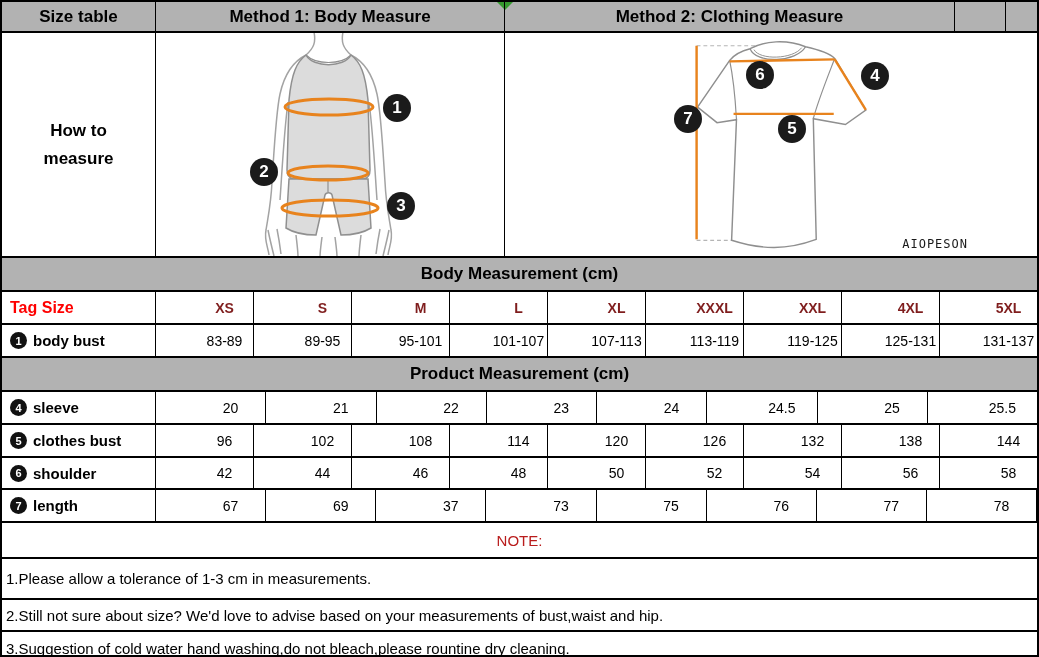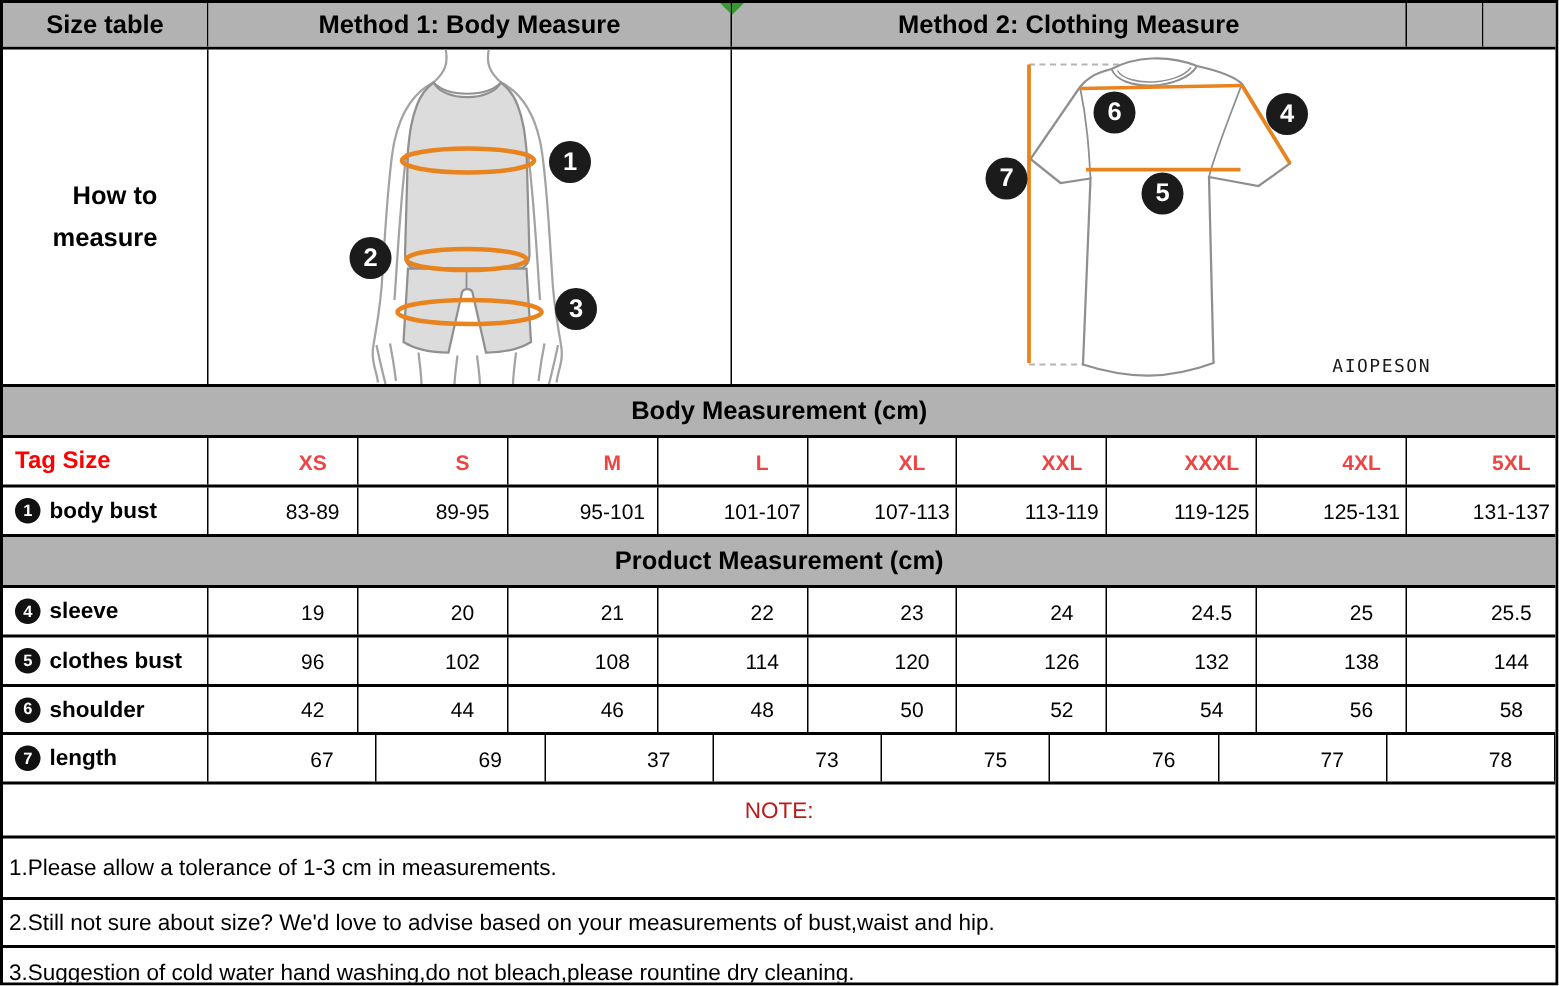--- a/index.html
+++ b/index.html
@@ -26,33 +26,33 @@
   .r-top{height:31px;}
   .r-illus{height:225px;}
   .r-sec{height:34px;}
   .r-data{height:33px;gap:40px;}
   .r-data.h32{height:32px;}
   .r-note{height:36px;}
   .r-n1{height:41px;}
   .r-n2{height:32px;}
   .r-n3{height:33px;}
   
-  .c-label{width:137px;flex:none;}
+  .c-label{width:154px;flex:none;}
   .c-m1{width:349px;flex:none;}
   .c-m2{width:450px;flex:none;}
   .c-sm1{width:51px;flex:none;}
   .c-flex{flex:1;}
   .c-body{width:349px;flex:none;}
   
   .hdr{font-weight:bold;font-size:17px;}
   .sec-title{font-weight:bold;font-size:17px;}
-  .how{font-weight:bold;font-size:17px;text-align:right;line-height:1.6;}
+  .how{font-weight:bold;font-size:17px;text-align:center;line-height:1.6;}
   .lbl{justify-content:flex-start;padding-left:8px;font-weight:bold;font-size:15px;}
   .red{color:#fe0000;}
-  .sz{font-weight:bold;font-size:14px;color:#ef4444;}
+  .sz{font-weight:bold;font-size:14px;color:#7f1d1d;}
   .val{font-size:14px;}
   .note-title{font-size:15px;color:#b91c1c;justify-content:center;}
   .note-row{justify-content:flex-start;padding-left:4px;font-size:15px;}
   
   .num{
     display:inline-flex;flex:none;align-items:center;justify-content:center;
     width:17px;height:17px;border-radius:50%;
     background:#111;color:#fff;font-size:11px;font-weight:bold;
     margin-right:6px;
   }
@@ -63,21 +63,21 @@
     background:#1b1b1b;color:#fff;
     display:flex;align-items:center;justify-content:center;
     font-size:17px;font-weight:bold;
   }
   
   .flag-tl{position:absolute;left:0;top:0;width:0;height:0;
     border-top:8px solid #35992e;border-right:8px solid transparent;}
   .flag-tr{position:absolute;right:0;top:0;width:0;height:0;
     border-top:7px solid #35992e;border-left:7px solid transparent;}
   .brand{
-    position:absolute;right:83px;bottom:5px;
+    position:absolute;right:69px;bottom:5px;
     font-family:"DejaVu Sans Mono", monospace;
     font-size:12px;letter-spacing:1px;color:#1a1a1a;
   }
   .illus-cell{padding:0;overflow:hidden;}
   svg{display:block;}
 </style>
 </head>
 <body>
 
 <div class="sheet">
@@ -165,22 +165,22 @@
     <div class="cell gray sec-title c-flex last">Body Measurement (cm)</div>
   </div>
 
   <div class="row r-data">
     <div class="cell c-label lbl red" style="font-size:16px;">Tag Size</div>
     <div class="cell c-flex sz">XS</div>
     <div class="cell c-flex sz">S</div>
     <div class="cell c-flex sz">M</div>
     <div class="cell c-flex sz">L</div>
     <div class="cell c-flex sz">XL</div>
+    <div class="cell c-flex sz">XXXL</div>
     <div class="cell c-flex sz">XXL</div>
-    <div class="cell c-flex sz">XXXL</div>
     <div class="cell c-flex sz">4XL</div>
     <div class="cell c-flex sz last">5XL</div>
   </div>
 
   <div class="row r-data">
     <div class="cell c-label lbl">
       <span class="num">1</span>
       <span>body bust</span>
     </div>
     <div class="cell c-flex val">83-89</div>
@@ -196,21 +196,20 @@
 
   <div class="row r-sec">
     <div class="cell gray sec-title c-flex last">Product Measurement (cm)</div>
   </div>
 
   <div class="row r-data">
     <div class="cell c-label lbl">
       <span class="num">4</span>
       <span>sleeve</span>
     </div>
-    <div class="cell c-flex val">19</div>
     <div class="cell c-flex val">20</div>
     <div class="cell c-flex val">21</div>
     <div class="cell c-flex val">22</div>
     <div class="cell c-flex val">23</div>
     <div class="cell c-flex val">24</div>
     <div class="cell c-flex val">24.5</div>
     <div class="cell c-flex val">25</div>
     <div class="cell c-flex val last">25.5</div>
   </div>
 

